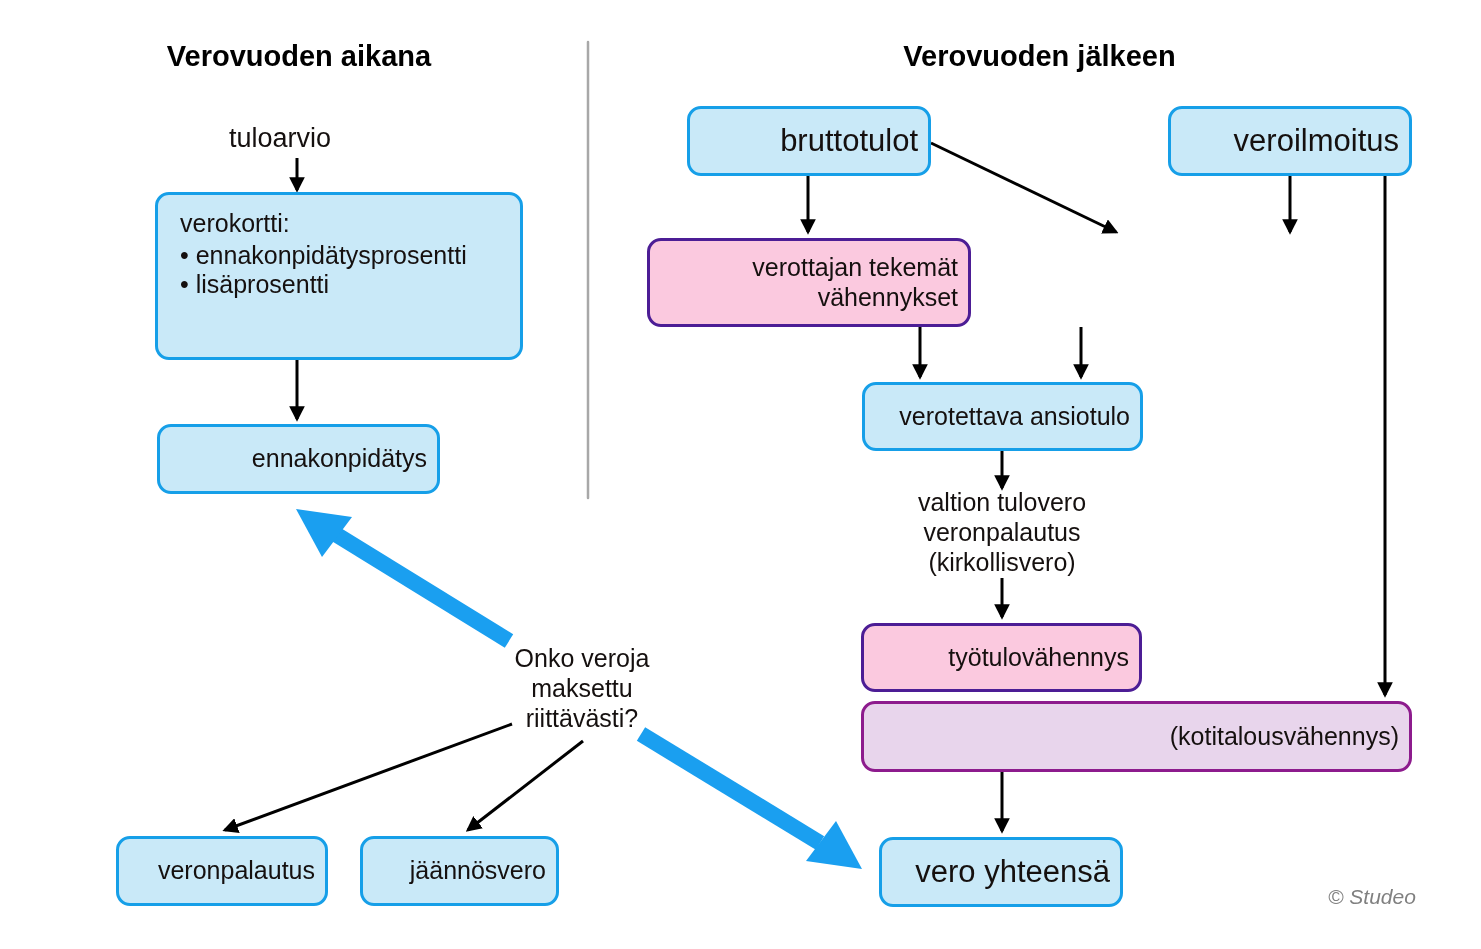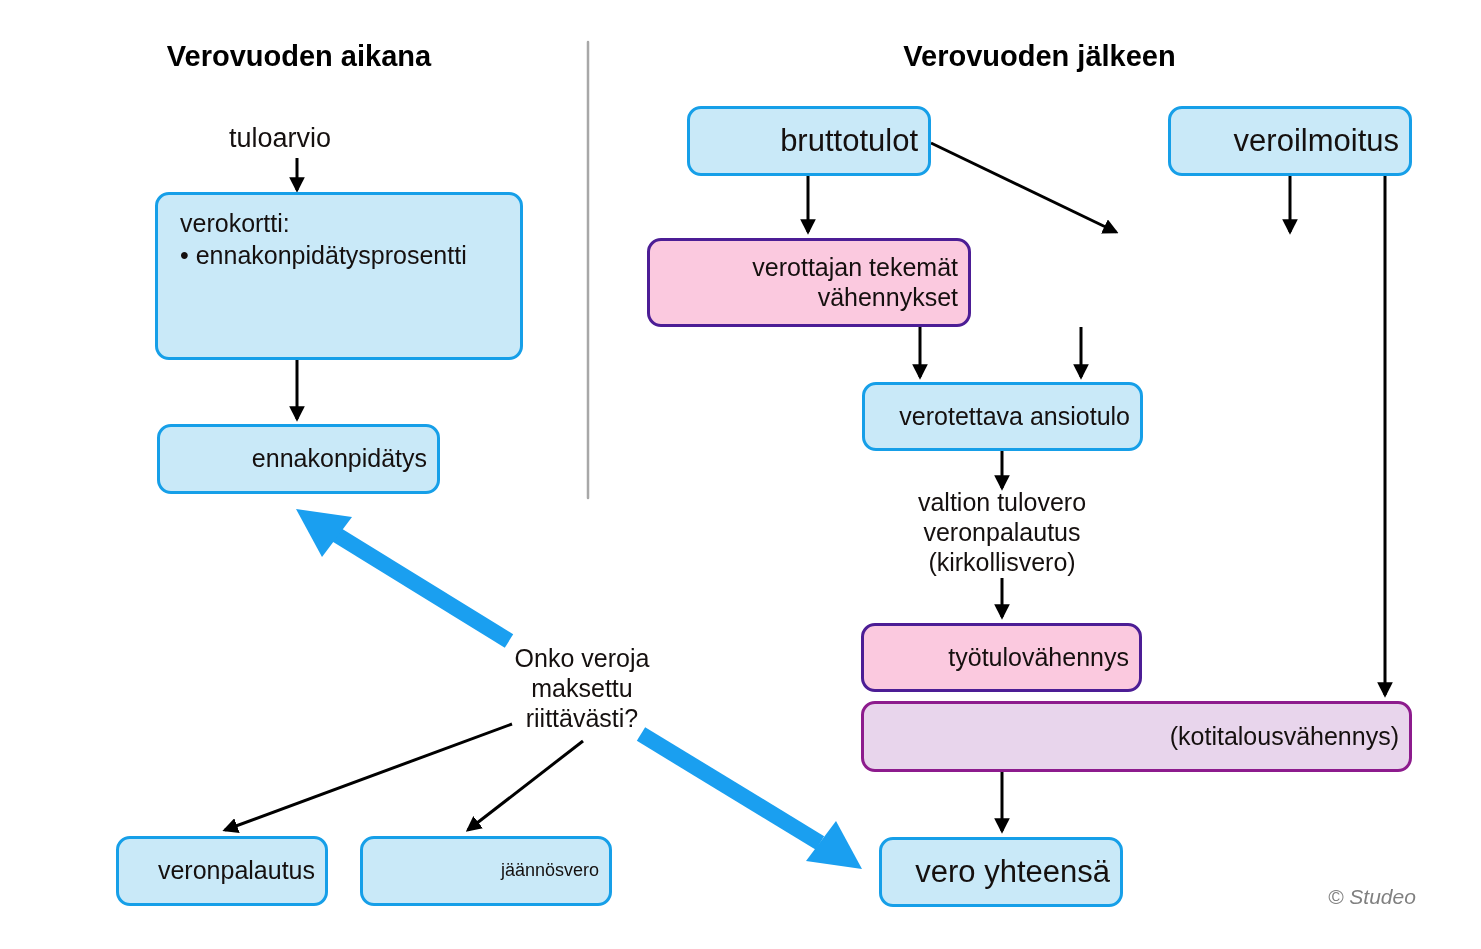--- a/index.html
+++ b/index.html
@@ -134,38 +134,39 @@
 
   <div class="section-title" style="left:0; top:40px; width:598px; font-size:29px;">Verovuoden aikana</div>
   <div class="section-title" style="left:598px; top:40px; width:883px; font-size:29px;">Verovuoden jälkeen</div>
 
   <div class="plain-label" style="left:160px; top:122px; width:240px; font-size:27px;">tuloarvio</div>
 
   <div class="node blue bulleted" style="left:113px; top:192px; width:368px; height:168px;margin-left:42px;">
     <div class="inner">
       <div class="bullet-line" style="font-size:25px; margin-bottom:2px;">verokortti:</div>
       <div class="bullet-line" style="font-size:25px;">• ennakonpidätysprosentti</div>
+      <div class="bullet-line" style="font-size:25px;">• lisäprosentti</div>
     </div>
   </div>
 
   <div class="node blue" style="left:157px; top:424px; width:283px; height:70px; font-size:25px;">
     <div class="inner">ennakonpidätys</div>
   </div>
 
   <div class="plain-label" style="left:462px; top:643px; width:240px; font-size:25px;">
     <div>Onko veroja</div>
     <div>maksettu</div>
     <div>riittävästi?</div>
   </div>
 
   <div class="node blue" style="left:116px; top:836px; width:212px; height:70px; font-size:25px;">
     <div class="inner">veronpalautus</div>
   </div>
 
-  <div class="node blue" style="left:360px; top:836px; width:252px; height:70px; font-size:18px;">
+  <div class="node blue" style="left:360px; top:836px; width:199px; height:70px; font-size:25px;">
     <div class="inner">jäännösvero</div>
   </div>
 
   <div class="node blue" style="left:687px; top:106px; width:244px; height:70px; font-size:31px;">
     <div class="inner">bruttotulot</div>
   </div>
 
   <div class="node blue" style="left:1168px; top:106px; width:244px; height:70px; font-size:31px;">
     <div class="inner">veroilmoitus</div>
   </div>

